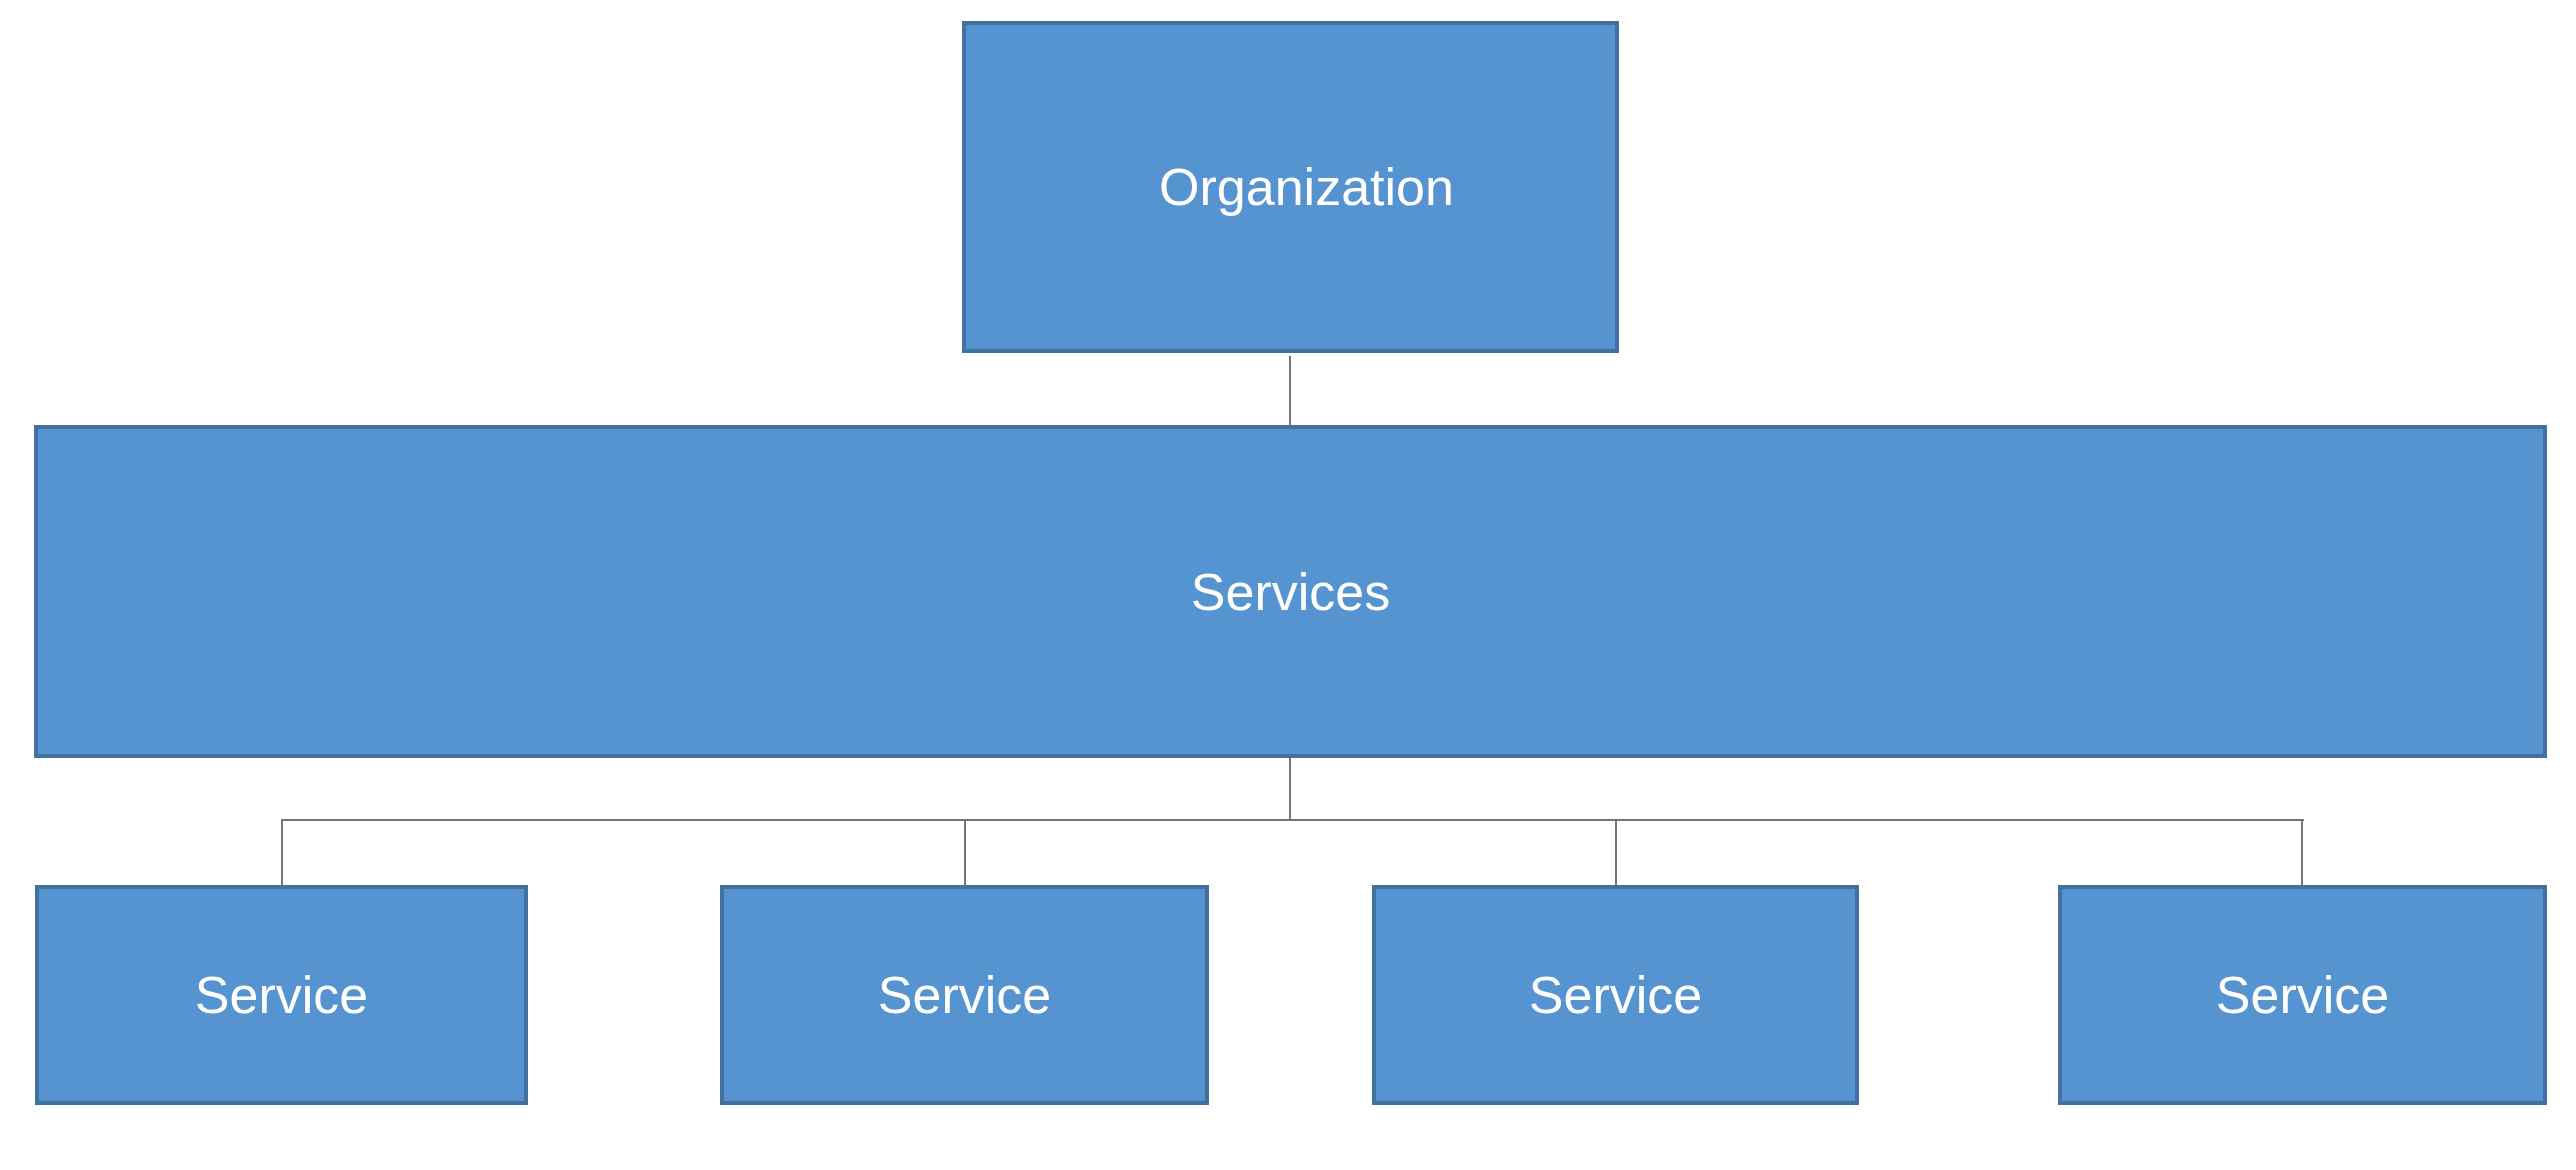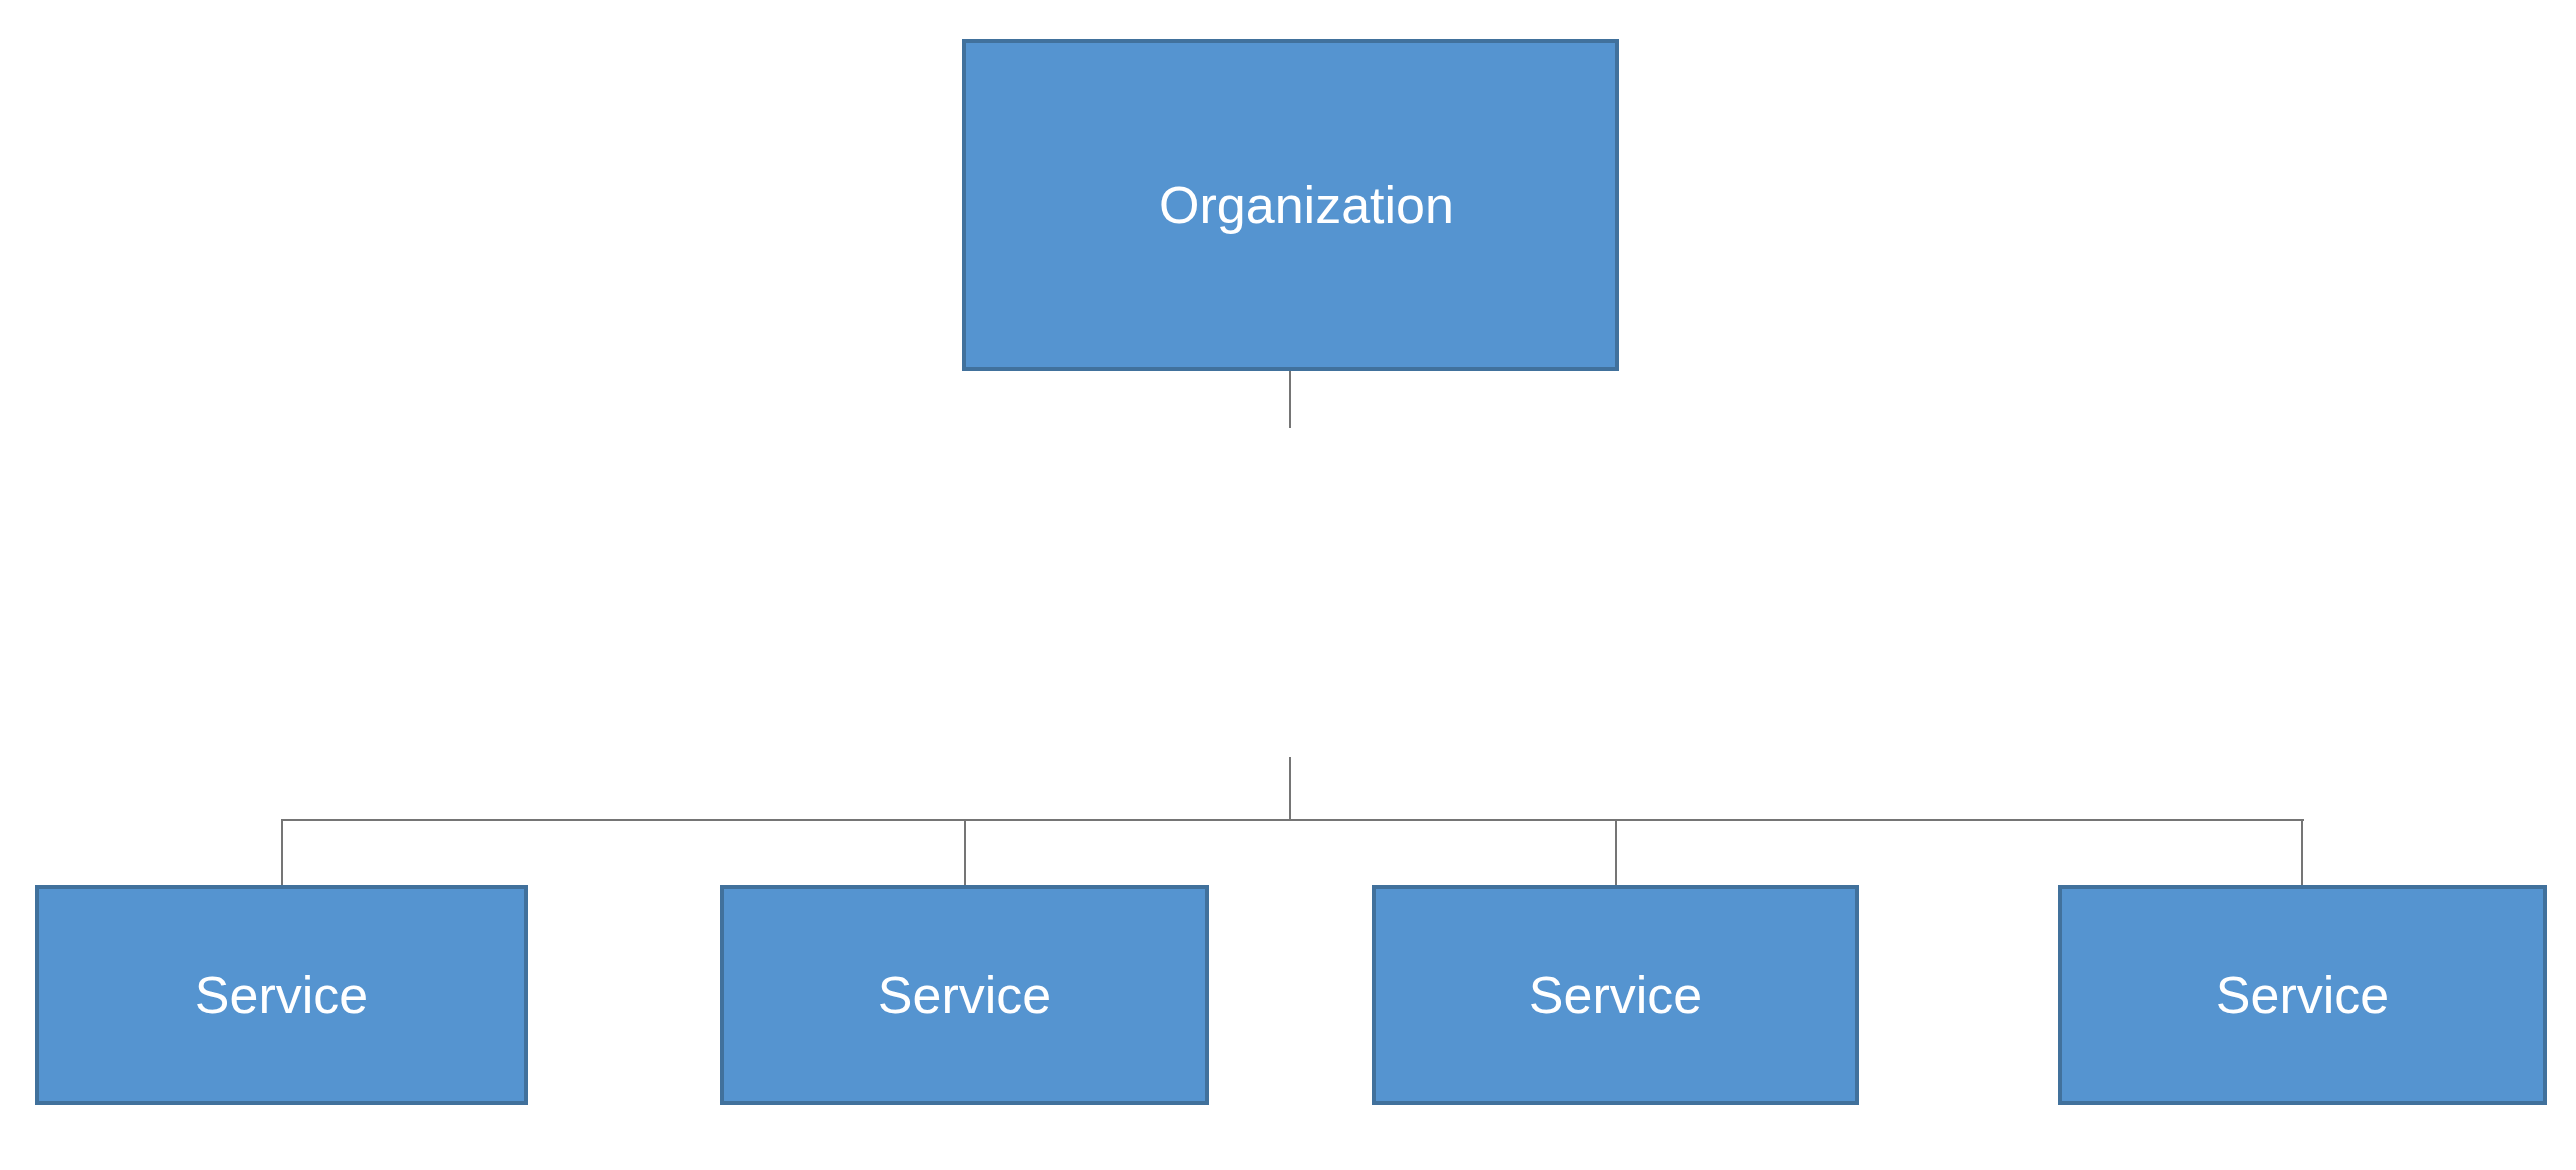--- a/index.html
+++ b/index.html
@@ -28,21 +28,21 @@
     color: var(--label-text, #ffffff);
     font-size: 52px;
     line-height: 1;
     white-space: nowrap;
   }
   .connector {
     position: absolute;
     background: var(--connector, #757575);
   }
   
-  .node-org      { left: 962px; top: 39px;   width: 657px;  height: 332px; padding-left: 32px; }
+  .node-org      { left: 962px; top: 21px;   width: 657px;  height: 332px; padding-left: 32px; }
   .node-services { left: 34px;   top: 425px;  width: 2513px; height: 333px; }
   .node-svc      { top: 885px; height: 220px; }
   .node-svc-1    { left: 35px;   width: 493px; }
   .node-svc-2    { left: 720px;  width: 489px; }
   .node-svc-3    { left: 1372px; width: 487px; }
   .node-svc-4    { left: 2058px; width: 489px; }
 
   .conn-org-services { left: 1289px; top: 356px;  width: 2.3px;    height: 72px; }
   .conn-services-stub{ left: 1289px; top: 757px;  width: 2.3px;    height: 64px; }
   .conn-bus          { left: 281px;  top: 819px; width: 2023px; height: 2.3px;  }
@@ -62,20 +62,23 @@
   <div class="connector conn-bus"></div>
   <div class="connector conn-drop conn-drop-1"></div>
   <div class="connector conn-drop conn-drop-2"></div>
   <div class="connector conn-drop conn-drop-3"></div>
   <div class="connector conn-drop conn-drop-4"></div>
 
   <div class="node node-org">
     <span class="node-label">Organization</span>
   </div>
 
+  <div class="node node-services">
+    <span class="node-label">Services</span>
+  </div>
 
   <div class="node node-svc node-svc-1">
     <span class="node-label">Service</span>
   </div>
 
   <div class="node node-svc node-svc-2">
     <span class="node-label">Service</span>
   </div>
 
   <div class="node node-svc node-svc-3">

